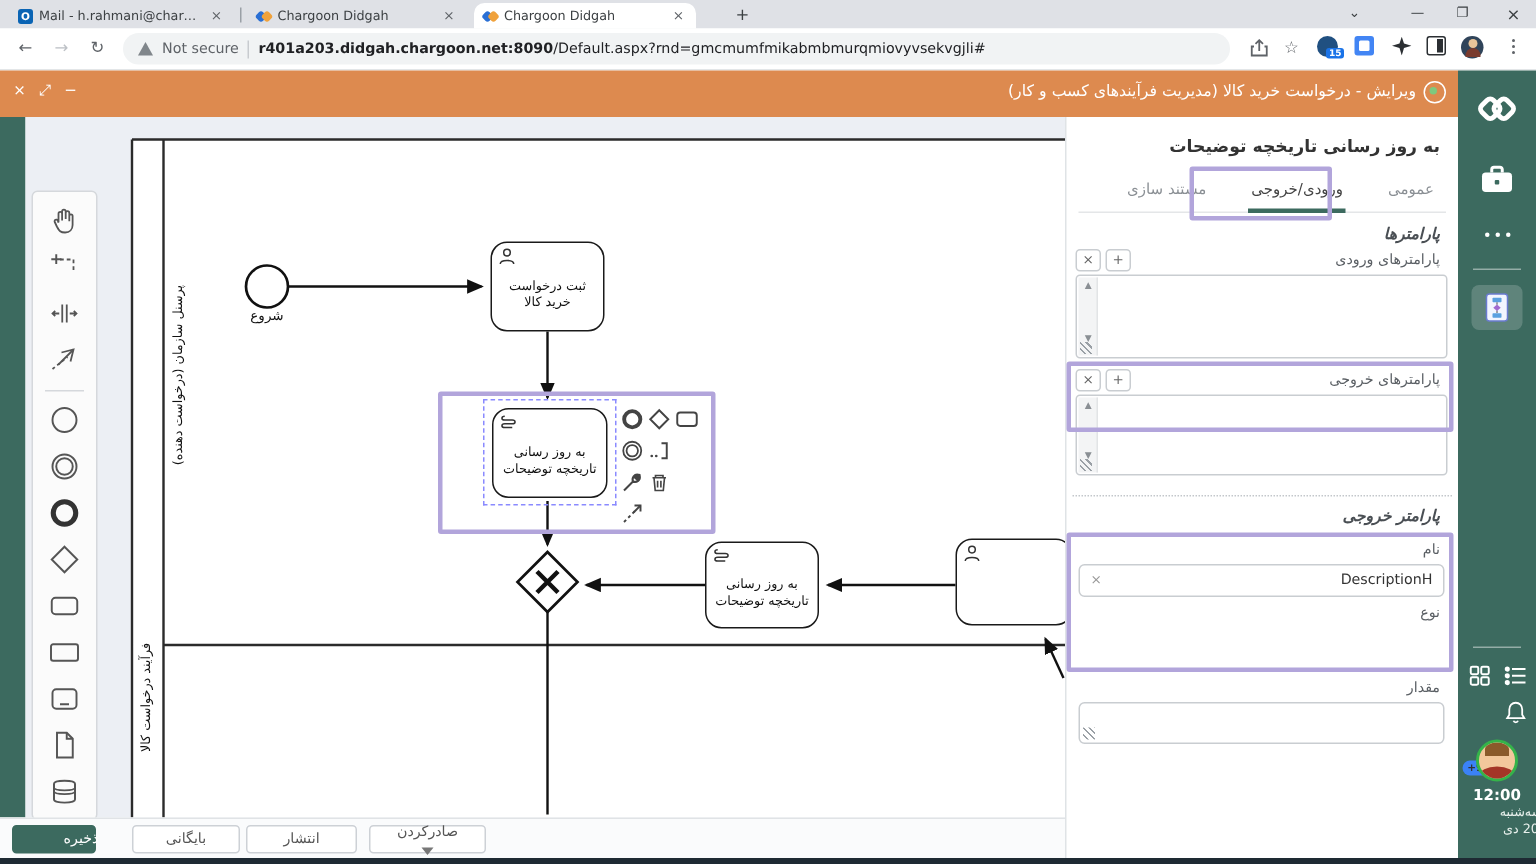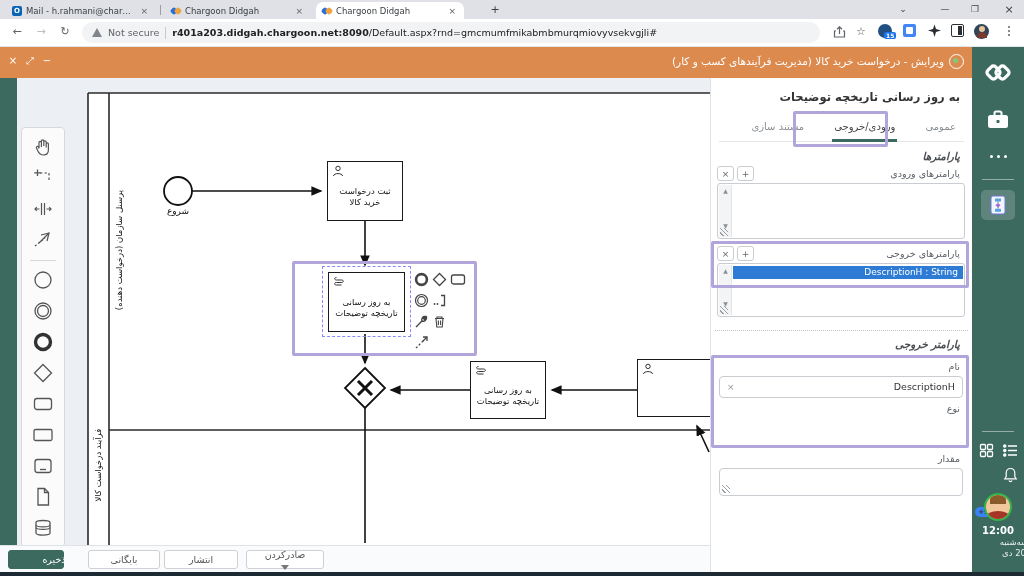--- a/index.html
+++ b/index.html
@@ -37,21 +37,21 @@
   .appbar .ticon{position:absolute;right:8px;top:7px;width:15px;height:15px;border:1.5px solid #fff;border-radius:50%;}
   .appbar .ticon i{position:absolute;left:3px;top:3px;width:5px;height:5px;background:#7ec97e;border-radius:50%;}
   
   .leftstrip{left:0;top:78px;width:17px;height:467px;background:#3c6a5f;}
   .canvasbg{left:17px;top:78px;width:693px;height:467px;background:#eceff4;}
   .palette{left:21px;top:127px;width:44px;height:420px;background:#fbfbfb;border:1px solid #d5d8dc;border-radius:4px;display:flex;flex-direction:column;align-items:center;padding-top:4px;}
   .pitem{width:30px;height:30px;display:flex;align-items:center;justify-content:center;margin-bottom:1px;}
   .pdiv{width:26px;height:1px;background:#d5d8dc;margin:4px 0;}
   .cbtn{position:absolute;height:22px;background:#fff;border:1px solid #cdd1d6;border-radius:3px;font-size:9.5px;color:#555;display:flex;align-items:center;justify-content:center;gap:4px;direction:rtl;padding:0 8px;}
   
-  .task{position:absolute;background:#fff;border:1.7px solid #1a1a1a;border-radius:0;z-index:2;}
+  .task{position:absolute;background:#fff;border:1.7px solid #1a1a1a;border-radius:11px;z-index:2;}
   .task .tlabel{position:absolute;left:2px;right:2px;top:14px;bottom:2px;display:flex;align-items:center;justify-content:center;text-align:center;font-size:8.5px;color:#111;direction:rtl;line-height:1.25;}
   .nodeicon{position:absolute;left:4px;top:3px;}
   .evtlabel{position:absolute;font-size:9px;color:#111;text-align:center;direction:rtl;z-index:2;}
   .selrect{position:absolute;border:1px dashed #8a8aff;z-index:3;}
   .ctxpad{position:absolute;z-index:3;display:grid;grid-template-columns:18px 18px 18px;grid-auto-rows:21px;}
   .ctxpad span{display:flex;align-items:flex-start;justify-content:flex-start;}
   .purplebox{position:absolute;border:3px solid #b2a5db;border-radius:2px;z-index:4;}
   .rotlabel{position:absolute;font-size:8.5px;color:#111;direction:rtl;white-space:nowrap;transform:rotate(-90deg);transform-origin:center;z-index:2;text-align:center;}
   
   .panel{left:710px;top:78px;width:262px;height:498px;background:#fff;border-left:1px solid #dfe3e6;z-index:10;}
@@ -413,21 +413,20 @@
 
     <div class="purplebox" style="left:0px;top:163px;width:258px;height:47px;"></div>
     <div class="plabel" style="top:170px;">پارامترهای خروجی</div>
     <div class="sqbtn" style="left:6px;top:168px;">×</div>
     <div class="sqbtn" style="left:26px;top:168px;">+</div>
     <div class="listbox" style="left:6px;top:185px;width:248px;height:54px;">
       <div class="scrollcol">
           <span class="up">▲</span>
           <span class="dn">▼</span>
         </div>
-      <div class="selrow">DescriptionH : String</div>
       <div class="rszhandle"></div>
     </div>
 
     <div class="dotsep" style="top:252px;"></div>
     <div class="phead" style="top:260px;">پارامتر خروجی</div>
 
     <div class="purplebox" style="left:0px;top:277px;width:258px;height:93px;"></div>
     <div class="plabel" style="top:283px;">نام</div>
     <div class="pinput" style="left:8px;top:298px;width:244px;height:22px;">
       <span>DescriptionH</span>

